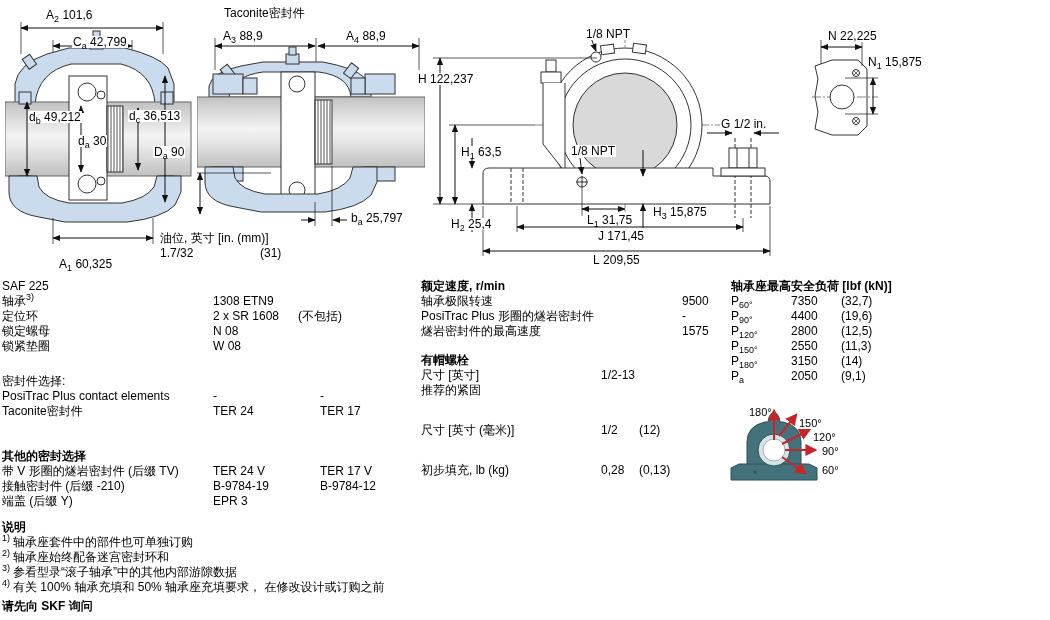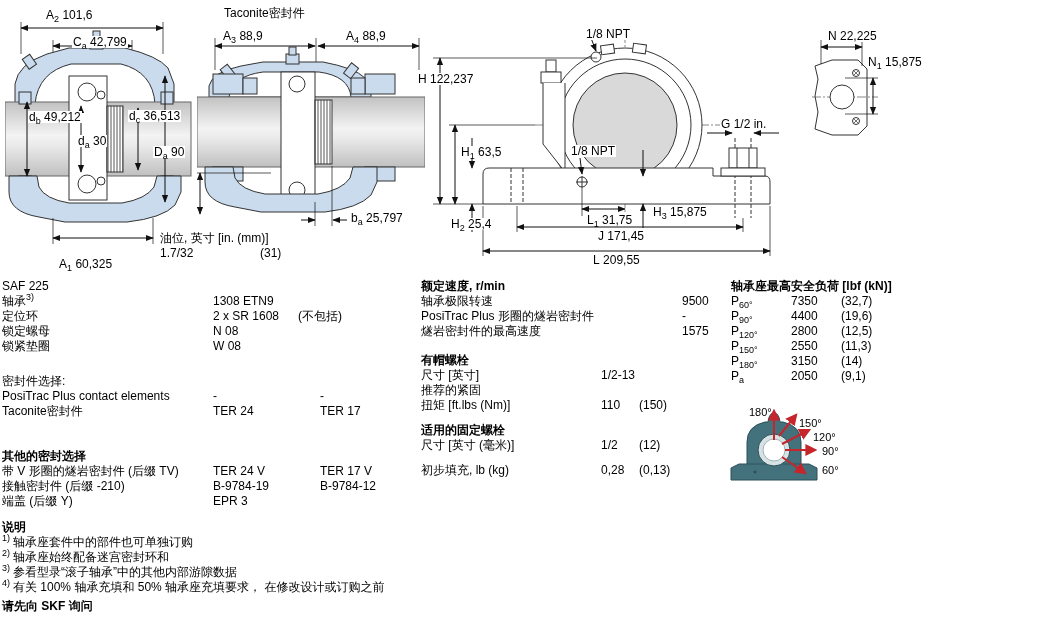--- a/index.html
+++ b/index.html
@@ -352,29 +352,23 @@
   <div class="trow g-mid">
       <span>尺寸 [英寸]</span>
       <span>1/2-13</span>
       <span></span>
     </div>
   <div class="trow g-mid">
       <span>推荐的紧固</span>
       <span></span>
       <span></span>
     </div>
-  <div class="trow g-mid">
-      <span>扭矩 [ft.lbs (Nm)]</span>
-      <span>110</span>
-      <span>(150)</span>
-    </div>
 </div>
 
 <div class="sec" style="left:421px;top:423px">
-  <div class="hd">适用的固定螺栓</div>
   <div class="trow g-mid">
       <span>尺寸 [英寸 (毫米)]</span>
       <span>1/2</span>
       <span>(12)</span>
     </div>
 </div>
 
 <div class="sec" style="left:421px;top:463px">
   <div class="trow g-mid">
       <span>初步填充, lb (kg)</span>

